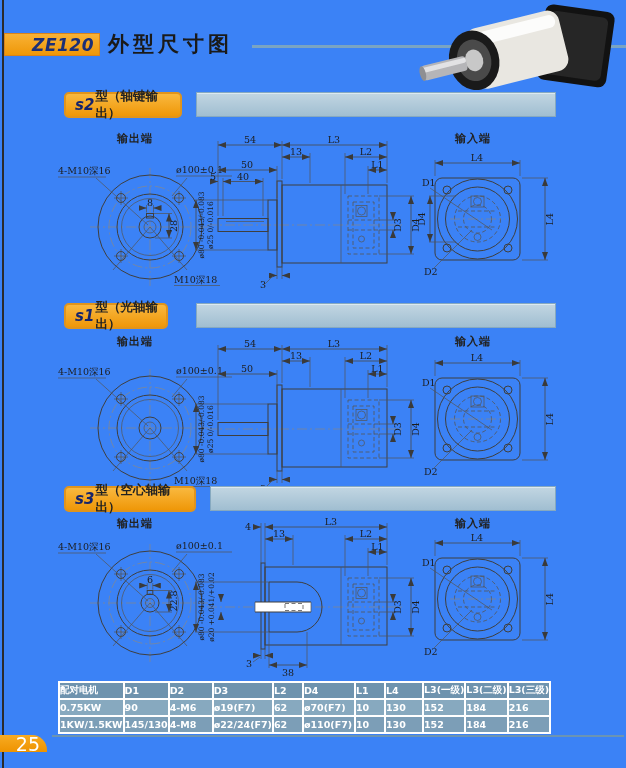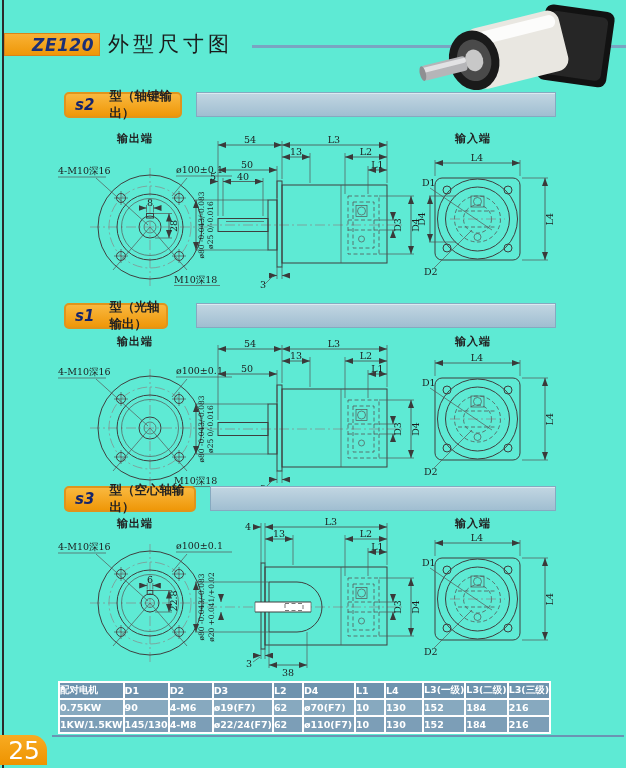--- a/index.html
+++ b/index.html
@@ -1,46 +1,46 @@
 <!DOCTYPE html>
 <html><head>
 <meta charset="utf-8">
 <style>
   html,body{margin:0;padding:0;background:#e8e8e8;}
-  .page{position:relative;width:626px;height:768px;background:#5eead4;font-family:"DejaVu Sans",sans-serif;overflow:hidden;margin:0 auto;}
+  .page{position:relative;width:626px;height:768px;background:#3b82f6;font-family:"DejaVu Sans",sans-serif;overflow:hidden;margin:0 auto;}
   .edge-line{position:absolute;left:2px;top:0;width:2px;height:768px;background:#2b2b2b;}
   
   .hdr-badge{position:absolute;left:4px;top:33px;width:96px;height:23px;background:linear-gradient(180deg,#f8b235,#ef9708);border:1px solid #d9831a;display:flex;align-items:center;justify-content:flex-end;padding-right:5px;box-sizing:border-box;}
   .hdr-badge span{font-style:italic;font-weight:bold;font-size:17px;color:#1b2f77;letter-spacing:0.5px;}
-  .hdr-title{position:absolute;left:108px;top:30px;font-size:21px;font-weight:normal;color:#1a1a1a;letter-spacing:4px;}
+  .hdr-title{position:absolute;left:108px;top:30px;font-size:21px;font-weight:bold;color:#1a1a1a;letter-spacing:4px;}
   .hdr-line{position:absolute;left:252px;top:45px;width:374px;height:3px;background:#7aa4c2;}
   
   .sec-badge{position:absolute;left:64px;height:26px;background:linear-gradient(180deg,#f9b83f,#ef9708);border:2px solid #e0941c;border-radius:5px;display:flex;align-items:center;padding-left:9px;box-sizing:border-box;}
-  .sec-badge .m{font-weight:bold;font-style:italic;font-size:15px;color:#15246b;margin-right:15px;}
+  .sec-badge .m{font-weight:bold;font-style:italic;font-size:15px;color:#15246b;margin-right:1px;}
   .sec-badge .t{font-weight:bold;font-size:12.5px;color:#222222;}
   .sec-bar{position:absolute;height:25px;background:linear-gradient(180deg,#c2d6e2,#a0bed1);border:1px solid #86a9c0;box-shadow:inset 0 1px 0 #dce9f0;box-sizing:border-box;}
   .end-label{position:absolute;font-size:11px;font-weight:bold;color:#222222;letter-spacing:1px;}
   
   svg.draw{position:absolute;overflow:visible;}
   .ln{stroke:#3f3f3f;stroke-width:1;fill:none;}
   .lnt{stroke:#555555;stroke-width:0.7;fill:none;}
   .cl{stroke:#888888;stroke-width:0.7;fill:none;stroke-dasharray:10 3 2 3;}
   .dsh{stroke:#555555;stroke-width:0.8;fill:none;stroke-dasharray:4 2.5;}
   .dim{stroke:#4a4a4a;stroke-width:0.8;fill:none;}
   text.dt{font-family:"DejaVu Serif",serif;font-size:9.5px;fill:#1d1d1d;}
   text.dts{font-family:"DejaVu Serif",serif;font-size:7.5px;fill:#1d1d1d;}
   
   .dim-table{position:absolute;left:58px;top:681px;border-collapse:collapse;table-layout:fixed;}
   .dim-table td{border:2px solid #ffffff;color:#ffffff;font-size:9.5px;font-weight:bold;padding:0;height:15px;white-space:nowrap;overflow:hidden;}
   .dim-table tr.thead td{background:#6e93ae;}
   .dim-table tr.trow-a td{background:#87a9bf;}
   .dim-table tr.trow-b td{background:#7c9eb7;margin-top:12px;}
   .divider{position:absolute;left:52px;top:735px;width:572px;height:2px;background:#6b94b3;}
   .note{position:absolute;left:66px;top:743px;font-size:10.5px;font-weight:bold;color:#333333;}
-  .pagenum{position:absolute;left:0;top:735px;width:47px;height:30px;background:linear-gradient(180deg,#f8ab22,#ee9300);border-top-right-radius:15px;color:#ffffff;font-size:25px;display:flex;align-items:center;justify-content:flex-end;padding-right:7px;box-sizing:border-box;}
+  .pagenum{position:absolute;left:0;top:735px;width:47px;height:17px;background:linear-gradient(180deg,#f8ab22,#ee9300);border-top-right-radius:15px;color:#ffffff;font-size:19px;display:flex;align-items:center;justify-content:flex-end;padding-right:7px;box-sizing:border-box;}
 </style>
 </head>
 <body>
 
 <div class="page">
   <div class="edge-line"></div>
 
   <svg width="0" height="0" style="position:absolute">
     <defs>
       <marker id="ae" markerWidth="9" markerHeight="6" refX="8" refY="3" orient="auto" markerUnits="userSpaceOnUse">

